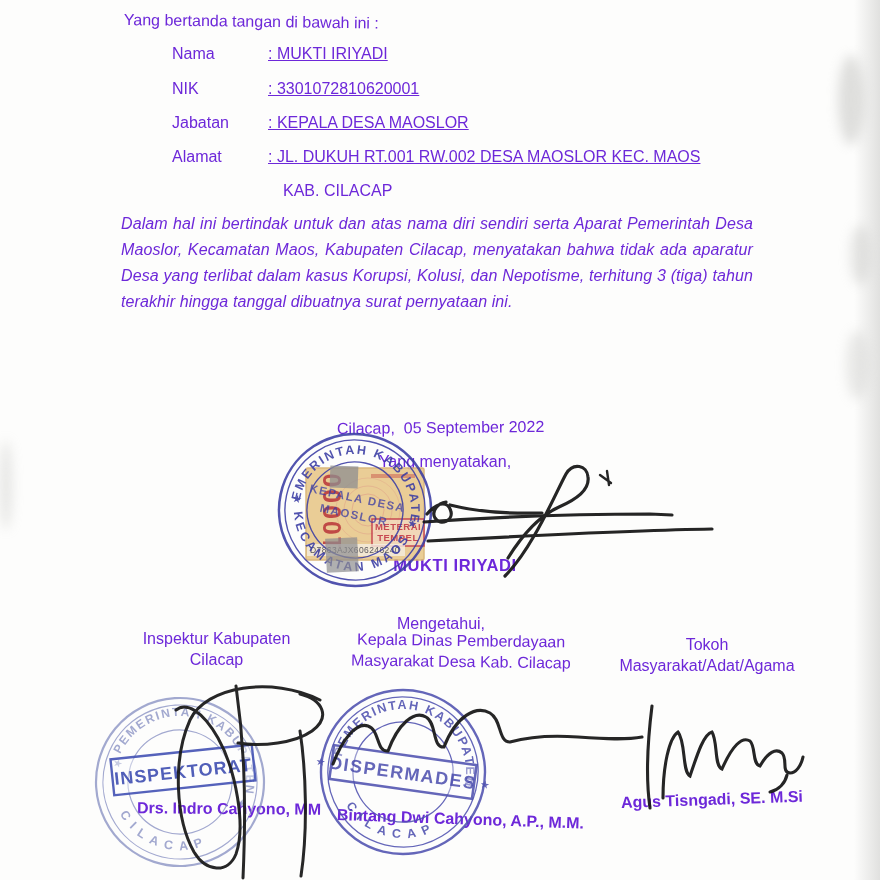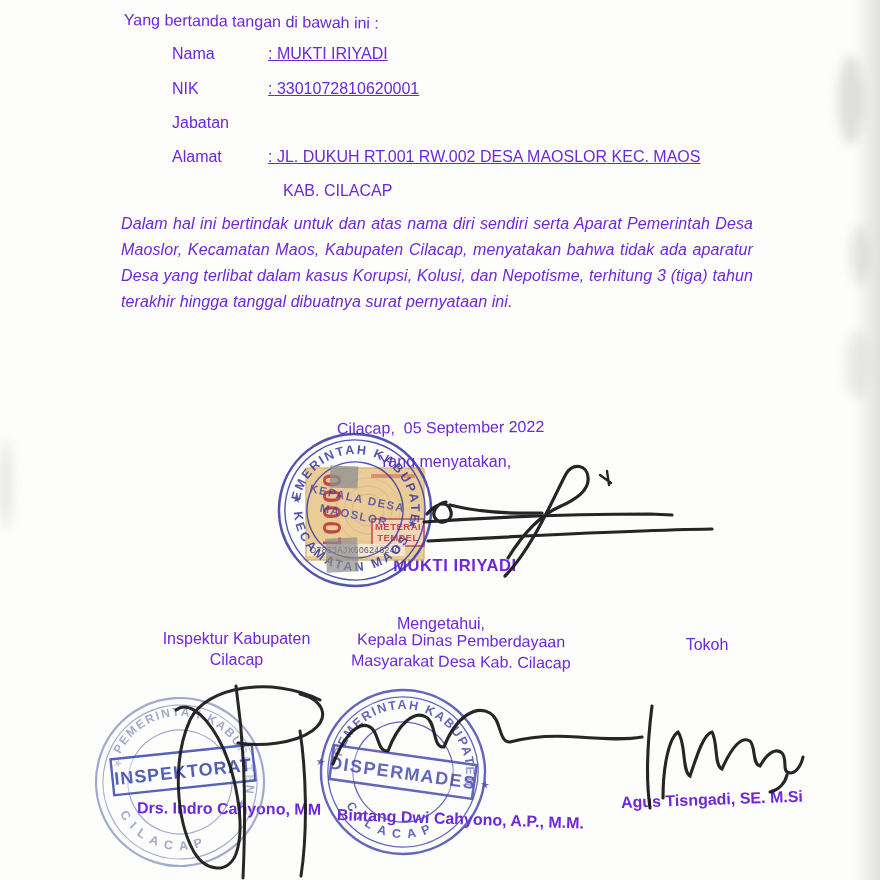--- a/index.html
+++ b/index.html
@@ -18,21 +18,21 @@
     left:121px;width:632px;font-size:16px;line-height:26px;
     text-align:justify;margin:0;letter-spacing:0.1px;font-style:italic;
   }
   .p1{top:211px;}
   .p2{top:308px;word-spacing:2px;}
   .dateline{left:337px;top:419px;font-size:16px;white-space:pre;transform:rotate(-0.6deg);}
   .menyatakan{left:345px;top:453px;width:200px;text-align:center;font-size:16px;}
   .mukti-name{left:355px;top:556px;width:200px;text-align:center;font-size:16.5px;font-weight:bold;letter-spacing:0.6px;}
   .mengetahui{left:341px;top:591px;width:200px;text-align:center;font-size:16px;margin-top:24px;}
   .wit-role{font-size:16px;line-height:21px;text-align:center;}
-  .wit-left{left:124px;top:628px;width:225px;text-align:center;}
+  .wit-left{left:104px;top:628px;width:225px;text-align:center;}
   .wit-mid{left:327px;top:630px;width:268px;transform:rotate(0.8deg);}
   .wit-right{left:588px;top:634px;width:238px;}
   .wit-name{font-size:16px;font-weight:bold;white-space:nowrap;}
   .name-left{left:137px;top:800px;transform:rotate(0.5deg);}
   .name-mid{left:337px;top:806px;transform:rotate(2deg);transform-origin:left center;}
   .name-right{left:621px;top:794px;transform:rotate(-2deg);transform-origin:left center;}
   .overlay{left:0;top:0;pointer-events:none;}
   
   .edge-right{right:0;top:0;width:26px;height:880px;
     background:linear-gradient(to left, rgba(190,190,188,0.45), rgba(190,190,188,0));}
@@ -48,20 +48,21 @@
 
 <div class="page">
 
   <div class="abs opening">Yang bertanda tangan di bawah ini :</div>
 
   <div class="abs field-label" style="top:45px">Nama</div>
   <div class="abs field-value" style="top:45px">: MUKTI IRIYADI</div>
   <div class="abs field-label" style="top:80px">NIK</div>
   <div class="abs field-value" style="top:80px">: 3301072810620001</div>
   <div class="abs field-label" style="top:114px">Jabatan</div>
+  <div class="abs field-value" style="top:114px">: KEPALA DESA MAOSLOR</div>
   <div class="abs field-label" style="top:148px">Alamat</div>
   <div class="abs field-value" style="top:148px">: JL. DUKUH RT.001 RW.002 DESA MAOSLOR KEC. MAOS</div>
   <div class="abs field-cont" style="top:182px">KAB. CILACAP</div>
 
   <p class="abs para p1">Dalam hal ini bertindak untuk dan atas nama diri sendiri serta Aparat Pemerintah Desa Maoslor, Kecamatan Maos, Kabupaten Cilacap, menyatakan bahwa tidak ada aparatur Desa yang terlibat dalam kasus Korupsi, Kolusi, dan Nepotisme, terhitung 3 (tiga) tahun terakhir hingga tanggal dibuatnya surat pernyataan ini.</p>
 
   <div class="abs dateline">Cilacap,  05 September 2022</div>
   <div class="abs menyatakan">Yang menyatakan,</div>
   <div class="abs mukti-name">MUKTI IRIYADI</div>
   <div class="abs mengetahui">Mengetahui,</div>
@@ -69,20 +70,21 @@
   <div class="abs wit-role wit-left">
     <div>Inspektur Kabupaten</div>
     <div>Cilacap</div>
   </div>
   <div class="abs wit-role wit-mid">
     <div>Kepala Dinas Pemberdayaan</div>
     <div>Masyarakat Desa Kab. Cilacap</div>
   </div>
   <div class="abs wit-role wit-right">
     <div>Tokoh</div>
+    <div>Masyarakat/Adat/Agama</div>
   </div>
 
   <div class="abs wit-name name-left">Drs. Indro Cahyono, MM</div>
   <div class="abs wit-name name-mid">Bintang Dwi Cahyono, A.P., M.M.</div>
   <div class="abs wit-name name-right">Agus Tisngadi, SE. M.Si</div>
 
   <div class="abs edge-right"></div>
   <div class="abs smudge sm1"></div>
   <div class="abs smudge sm2"></div>
   <div class="abs smudge sm3"></div>

